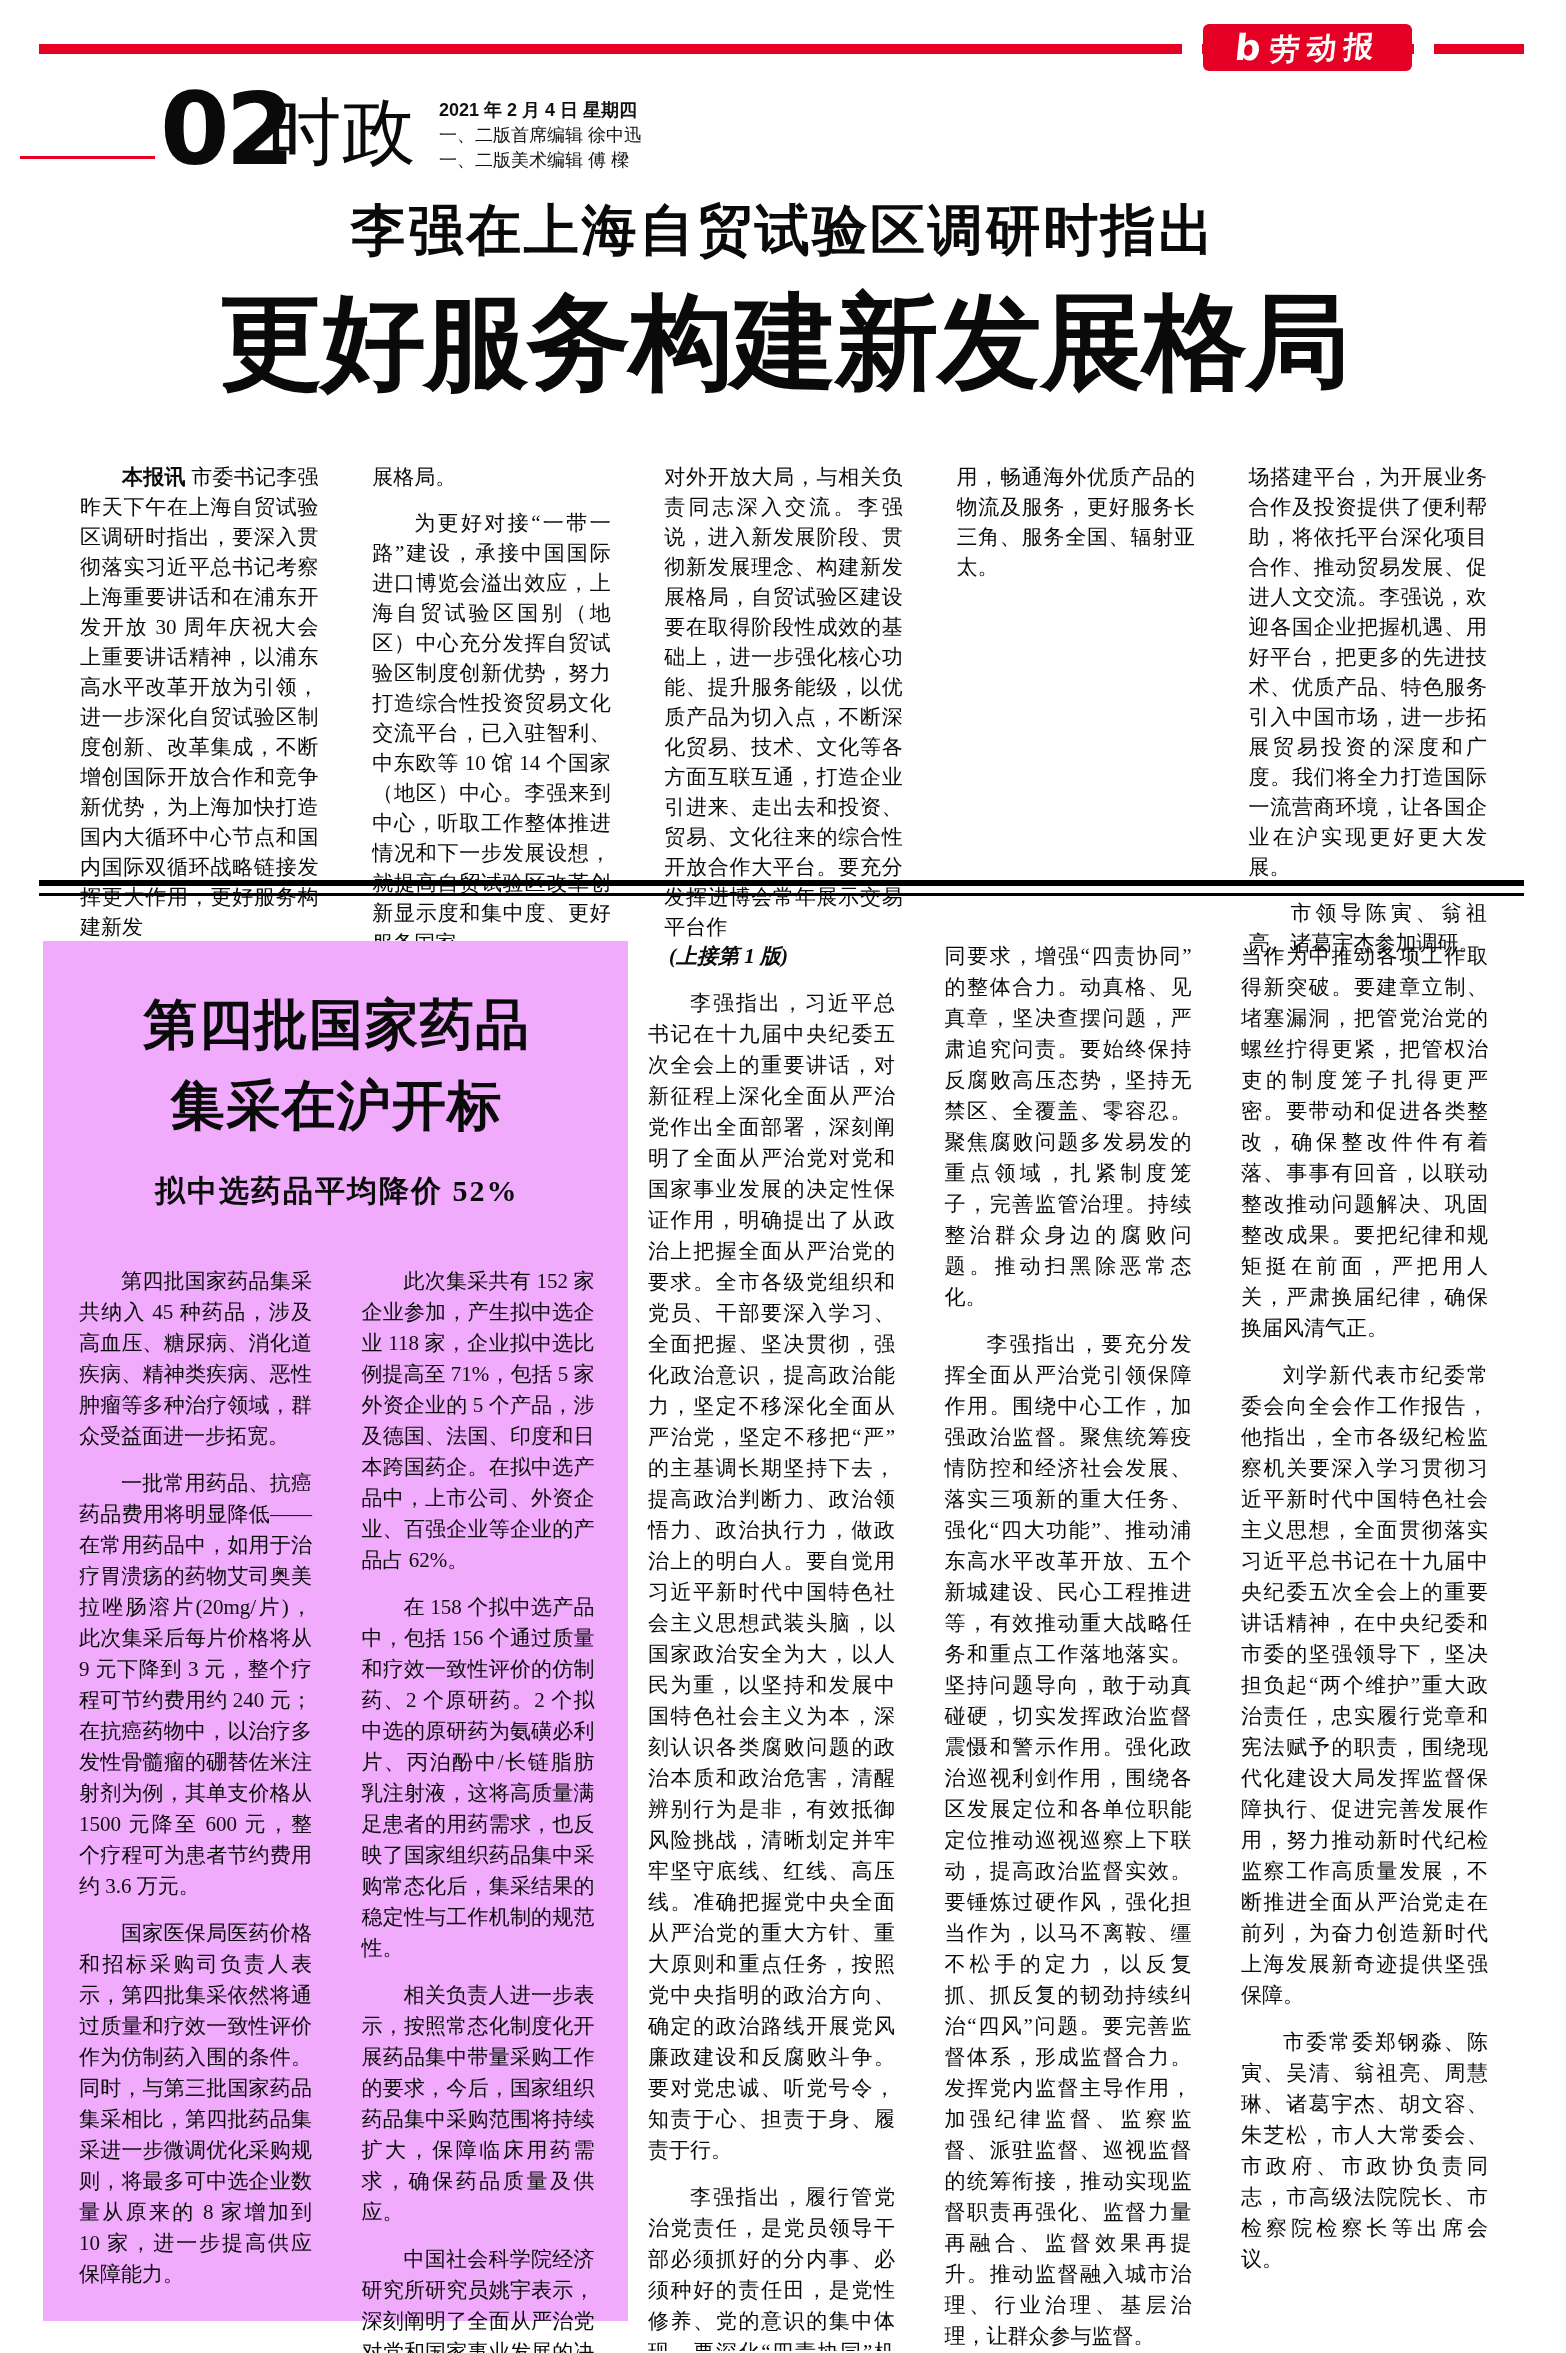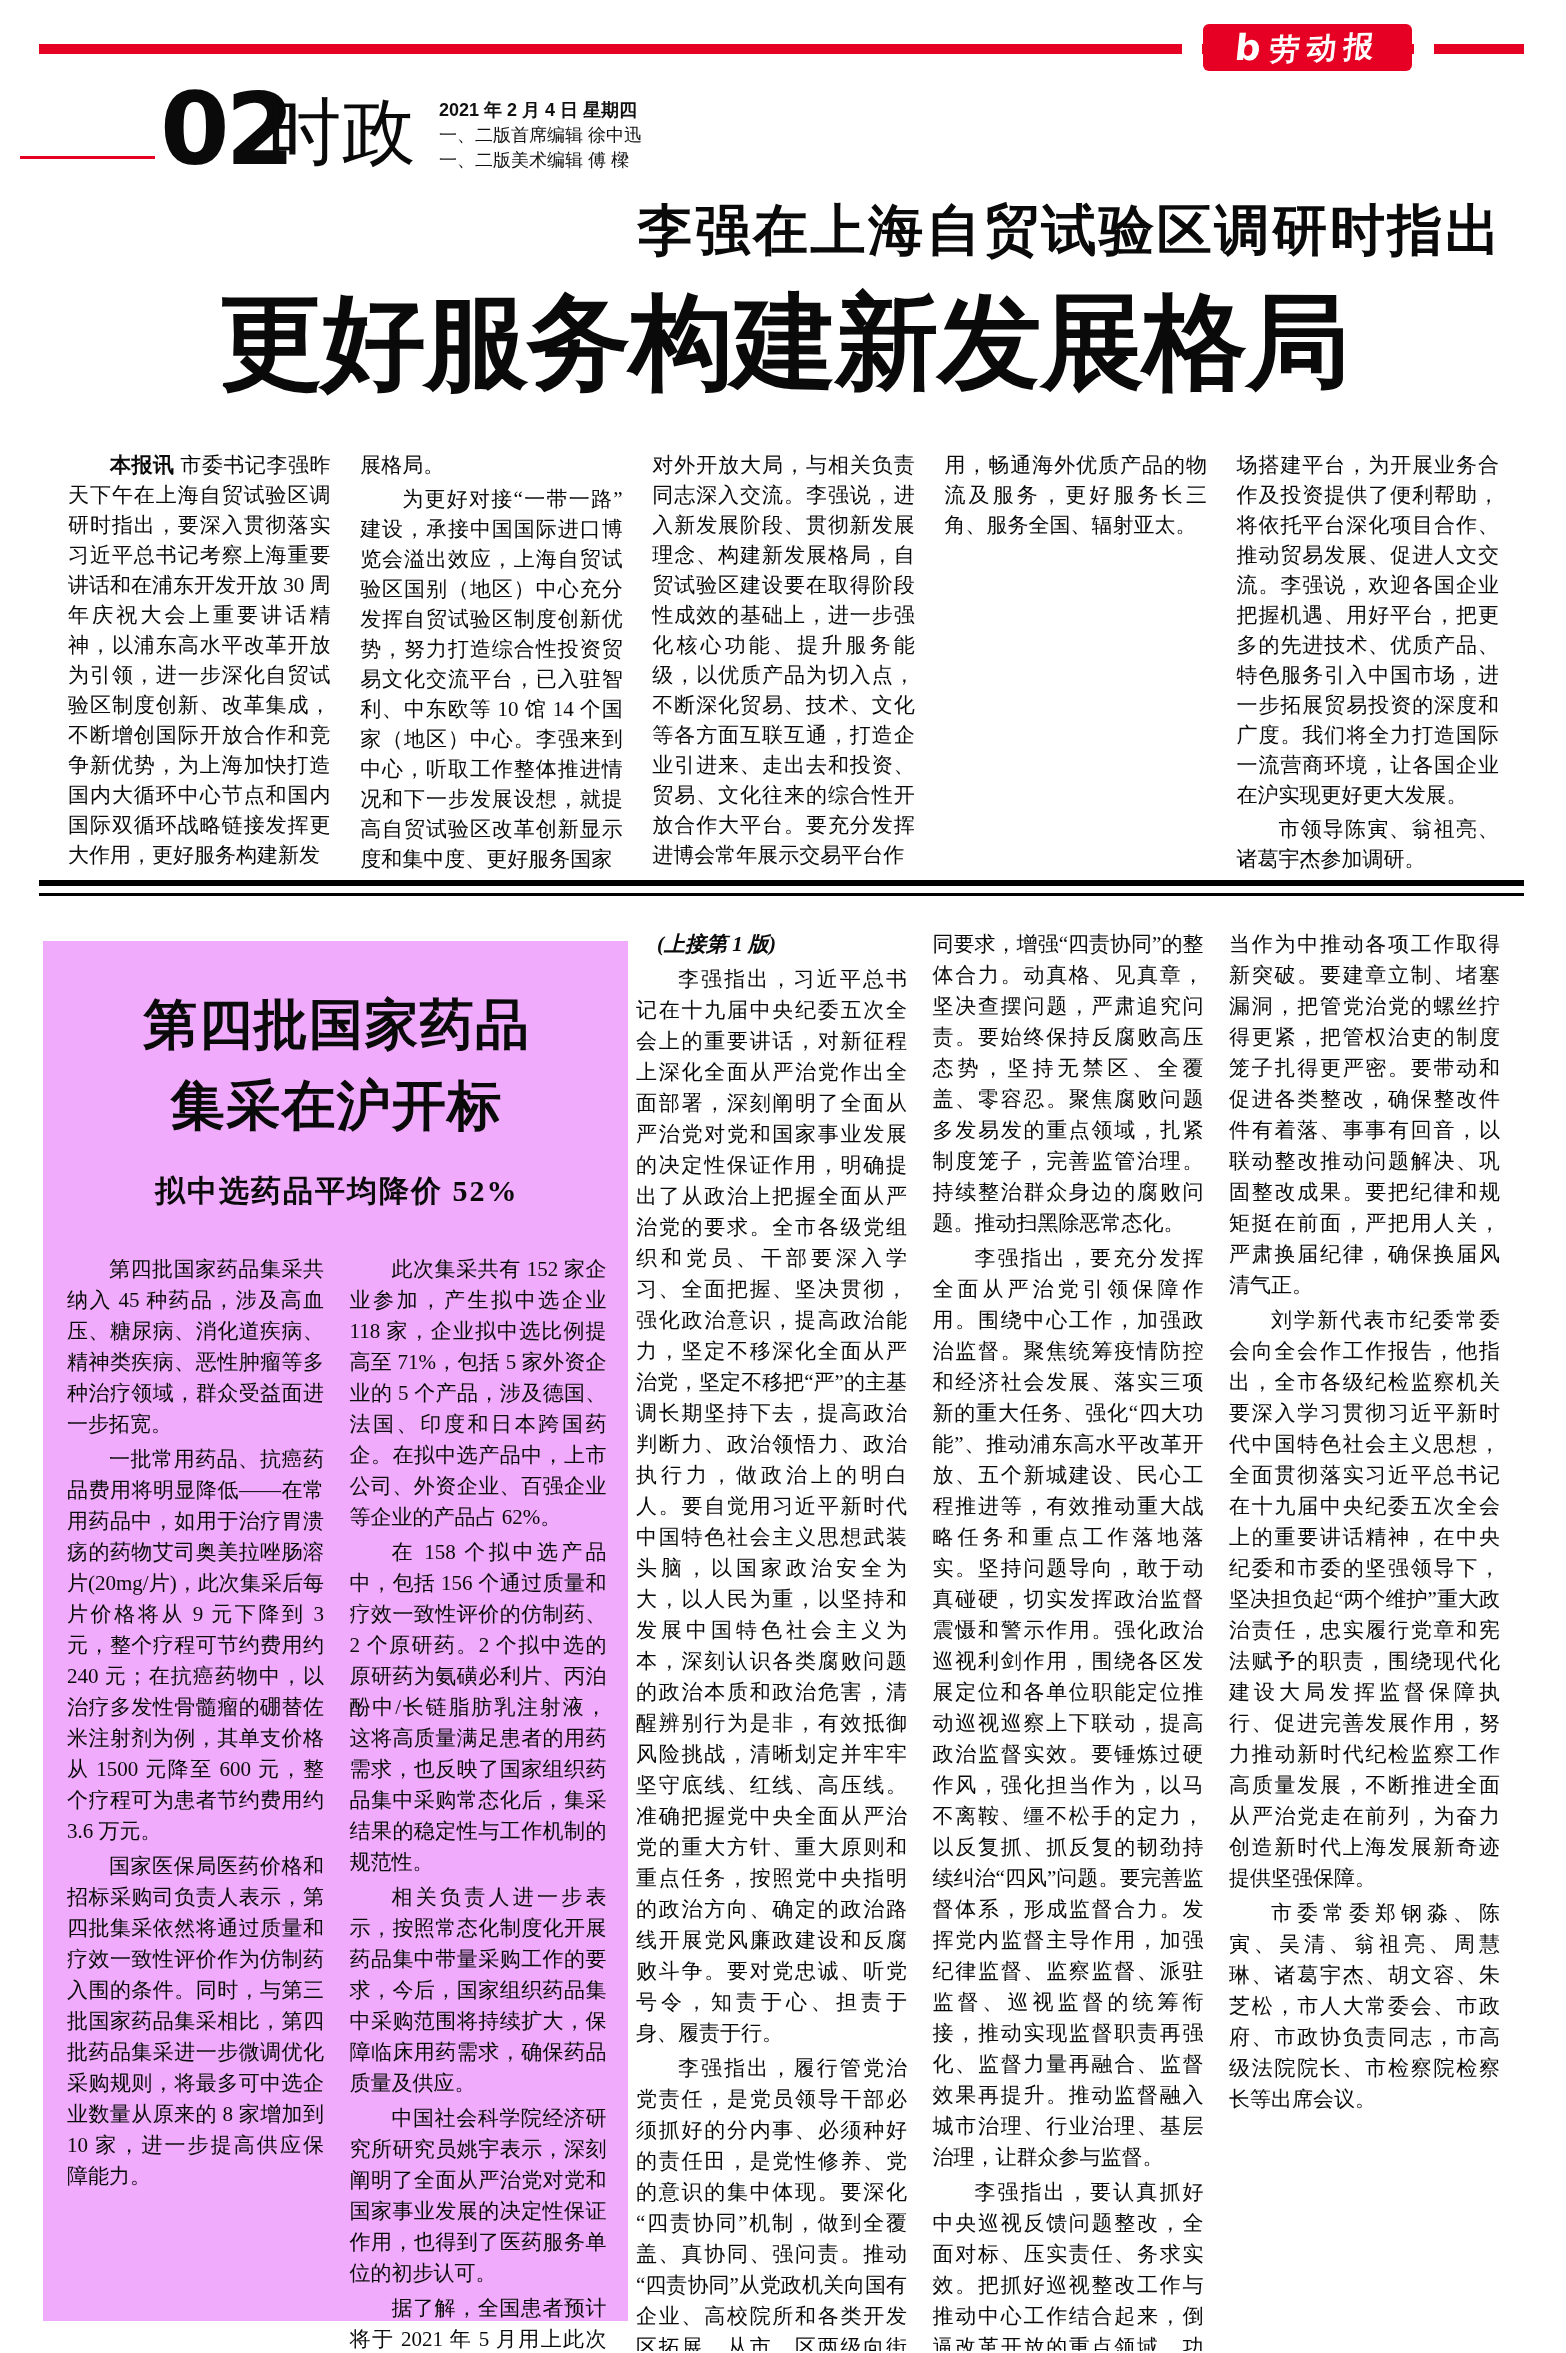--- a/index.html
+++ b/index.html
@@ -18,27 +18,27 @@
               transform:skewX(-8deg) rotate(-2deg);font-family:"Liberation Serif",serif;}
   .pagenum{position:absolute;left:160px;top:80px;font-family:"DejaVu Sans",sans-serif;
            font-weight:900;font-size:100px;line-height:1;letter-spacing:-4px;}
   .section{position:absolute;left:268px;top:96px;font-size:73px;line-height:1;letter-spacing:1.3px;}
   .red-underline{position:absolute;left:20px;top:156px;width:135px;height:2.7px;background:#e60023;}
   .dateblock{position:absolute;left:439px;top:98px;font-family:"Liberation Sans","DejaVu Sans",sans-serif;
              font-size:18px;line-height:25px;color:#111;}
   .dateblock .d1{font-weight:600;}
 
   
-  .kicker{position:absolute;left:64px;top:199px;width:1439px;text-align:right;
+  .kicker{position:absolute;left:64px;top:199px;width:1439px;text-align:center;
           font-size:55px;font-weight:700;letter-spacing:2.7px;line-height:1.15;}
   .headline{position:absolute;left:27px;top:286px;width:1513px;text-align:center;
             font-size:104px;font-weight:900;letter-spacing:-1.3px;line-height:1.1;}
   .cols5{position:absolute;left:64px;top:446px;width:1439px;display:flex;gap:21.6px;}
   .cols5 .col{flex:1;font-size:21px;line-height:30px;text-align:justify;}
-  p{margin:4px;}
+  p{margin:16px;}
   .ind{text-indent:2em;}
   .lead-tag{font-weight:bold;}
 
   
   .rule2{position:absolute;left:39px;top:880px;width:1485px;height:6.7px;
          border-top:6px solid #000;border-bottom:3.4px solid #000;}
 
   
   .bluebox{position:absolute;left:43px;top:941px;width:585px;height:1380px;background:#f0abfc;
            box-sizing:border-box;padding:44px 17.5px 0 20px;}

